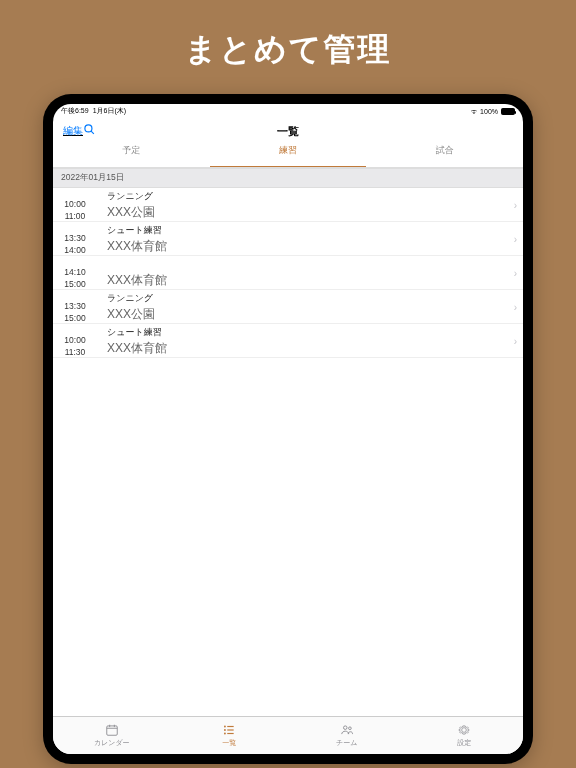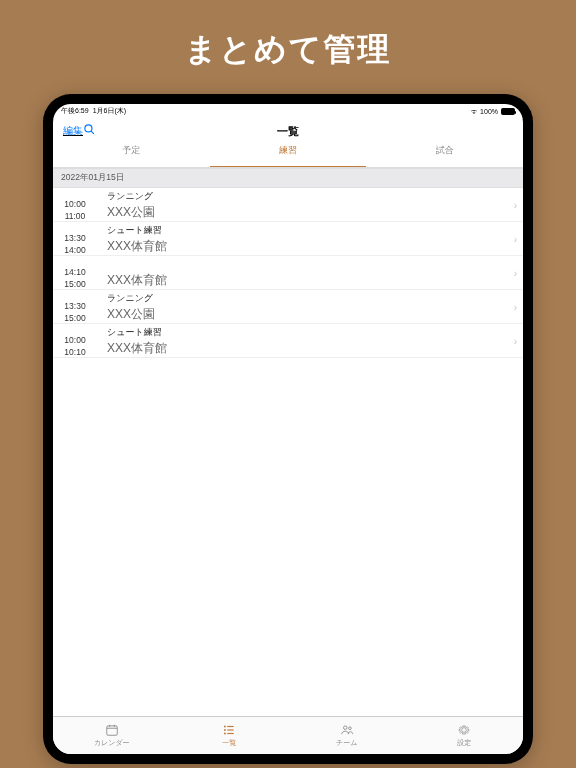--- a/index.html
+++ b/index.html
@@ -205,21 +205,21 @@
             <div class="bar"></div>
             <div class="content">
               <div class="title-line">ランニング</div>
               <div class="sub-line">XXX公園</div>
             </div>
             <span class="chev">›</span>
           </div>
           <div class="row">
             <div class="times">
               <span>10:00</span>
-              <span>10:10</span>
+              <span>11:30</span>
             </div>
             <div class="bar"></div>
             <div class="content">
               <div class="title-line">シュート練習</div>
               <div class="sub-line">XXX体育館</div>
             </div>
             <span class="chev">›</span>
           </div>
         </div>
 

